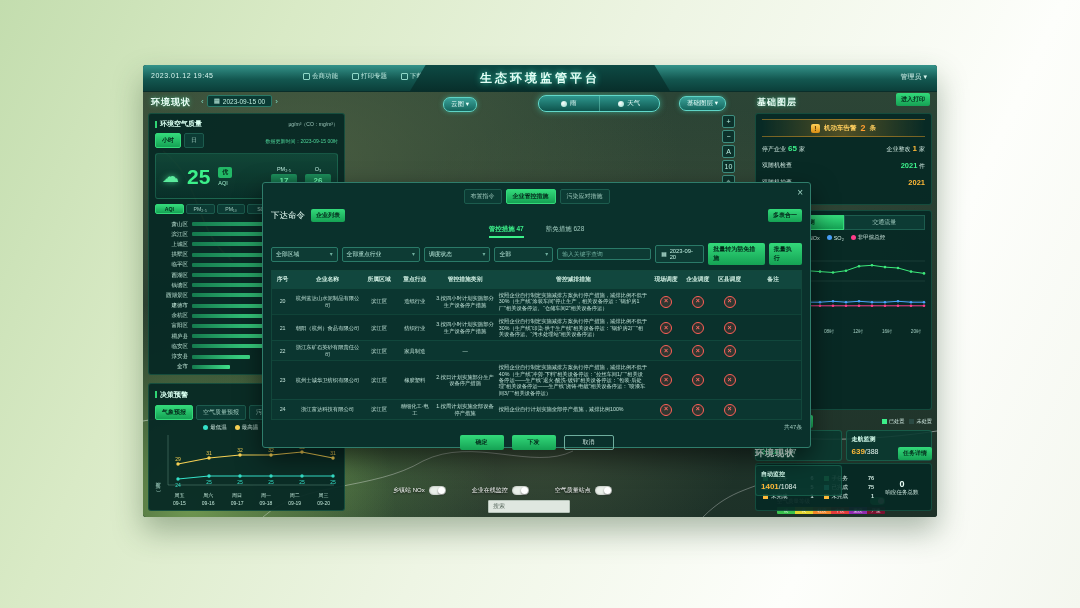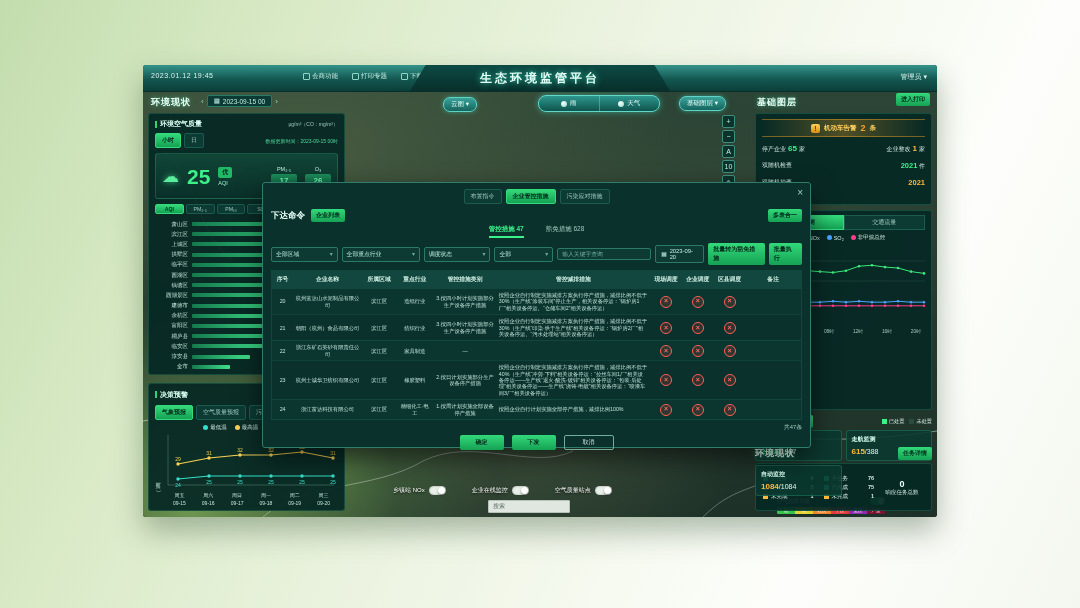--- a/index.html
+++ b/index.html
@@ -150,21 +150,21 @@
   .titem{display:flex;align-items:center;gap:3px;font-size:5.5px;color:#cfe8e0;}
   .titem b{margin-left:auto;}
   #task-total{text-align:center;font-size:5.5px;color:#cfe8e0;width:44px;}
   #task-total b{display:block;font-size:9px;color:#eafff7;}
   
   #modal{position:absolute;left:119px;top:117px;width:549px;height:266px;z-index:60;
     background:#0a312c;border:1px solid #2f7d6b;border-radius:3px;box-shadow:0 10px 26px rgba(0,0,0,.55);padding:5px 8px;box-sizing:border-box;}
   #m-close{position:absolute;right:7px;top:4px;font-size:10px;color:#9fd4c4;cursor:pointer;}
   #m-toptabs{display:flex;justify-content:center;gap:4px;margin-top:1px;}
   #m-titlerow{display:flex;align-items:center;gap:6px;margin-top:5px;}
-  #m-title{font-size:8.5px;font-weight:bold;color:#eafff7;}
+  #m-title{font-size:8.5px;font-weight:normal;color:#eafff7;}
   #m-merge{margin-left:auto;}
   #m-counttabs{display:flex;justify-content:center;gap:22px;margin-top:3px;}
   .ctab{font-size:6.5px;color:#9fc9bd;padding-bottom:2px;cursor:pointer;}
   .ctab.on{color:#3cf08a;border-bottom:2px solid #3cf08a;font-weight:bold;}
   #m-filters{display:flex;gap:4px;margin-top:5px;align-items:center;}
   .msel{display:flex;align-items:center;justify-content:space-between;background:#0d3b34;border:1px solid #2a7a68;border-radius:2px;
     font-size:5.8px;color:#bfeee0;padding:2px 4px;cursor:pointer;}
   .msel .cv{color:#6fae9e;margin-left:4px;}
   #m-search{background:#0d3b34;border:1px solid #2a7a68;border-radius:2px;font-size:5.8px;color:#bfeee0;padding:2px 4px;width:86px;}
   #m-search::placeholder{color:#6fae9e;}
@@ -582,25 +582,25 @@
       <span>未处置</span>
     </span>
   </div>
   <div id="boxes">
       <div class="sbox">
         <div class="lb">合规监测</div>
         <div class="vv"><span style="color: rgb(60, 240, 138);">2618</span><span class="tt">/1957</span></div>
       </div>
       <div class="sbox">
         <div class="lb">走航监测</div>
-        <div class="vv"><span style="color: rgb(255, 185, 56);">615</span><span class="tt">/388</span></div>
+        <div class="vv"><span style="color: rgb(255, 185, 56);">639</span><span class="tt">/388</span></div>
       </div>
       <div class="sbox">
         <div class="lb">自动监控</div>
-        <div class="vv"><span style="color: rgb(255, 185, 56);">1084</span><span class="tt">/1084</span></div>
+        <div class="vv"><span style="color: rgb(255, 185, 56);">1401</span><span class="tt">/1084</span></div>
       </div>
     </div>
 
   <div id="task-head">
     <span class="sechead" style="position:static;">环境现状</span>
     <span class="gbtn">任务详情</span>
   </div>
   <div class="panel" id="task-card">
     <div id="task-grid">
         <div class="titem">

